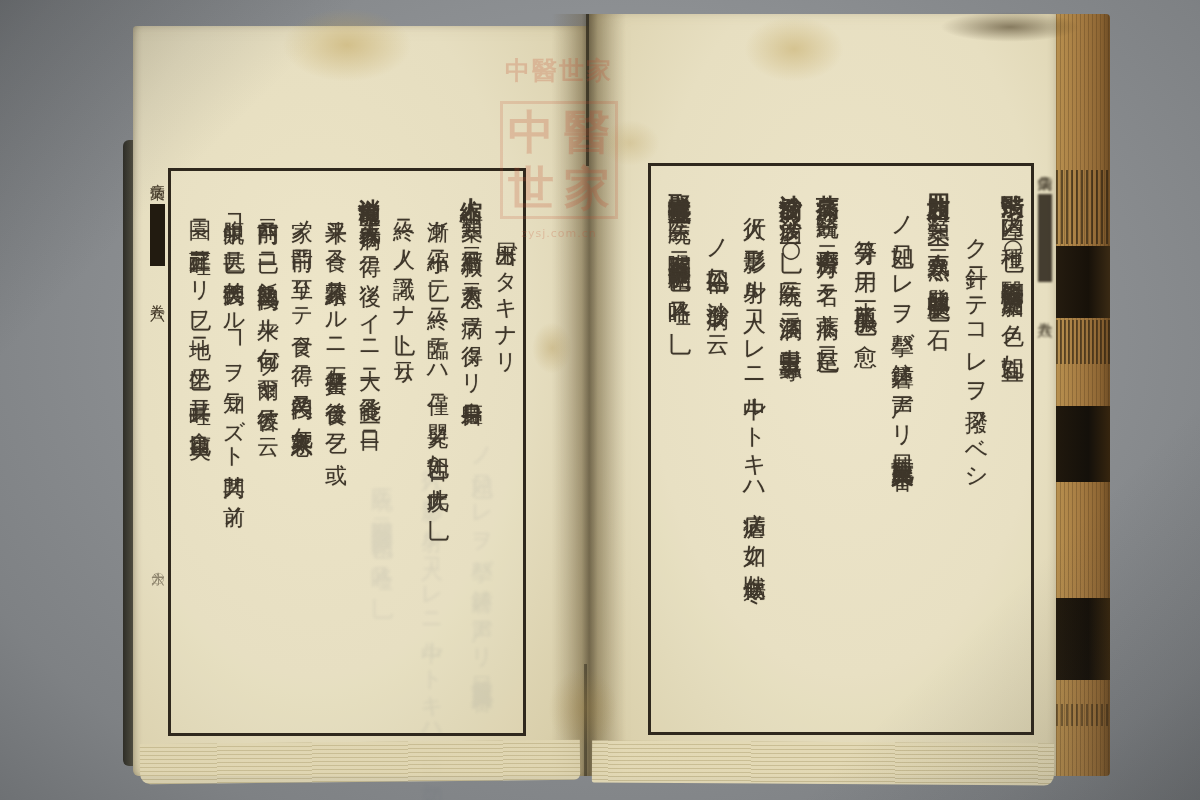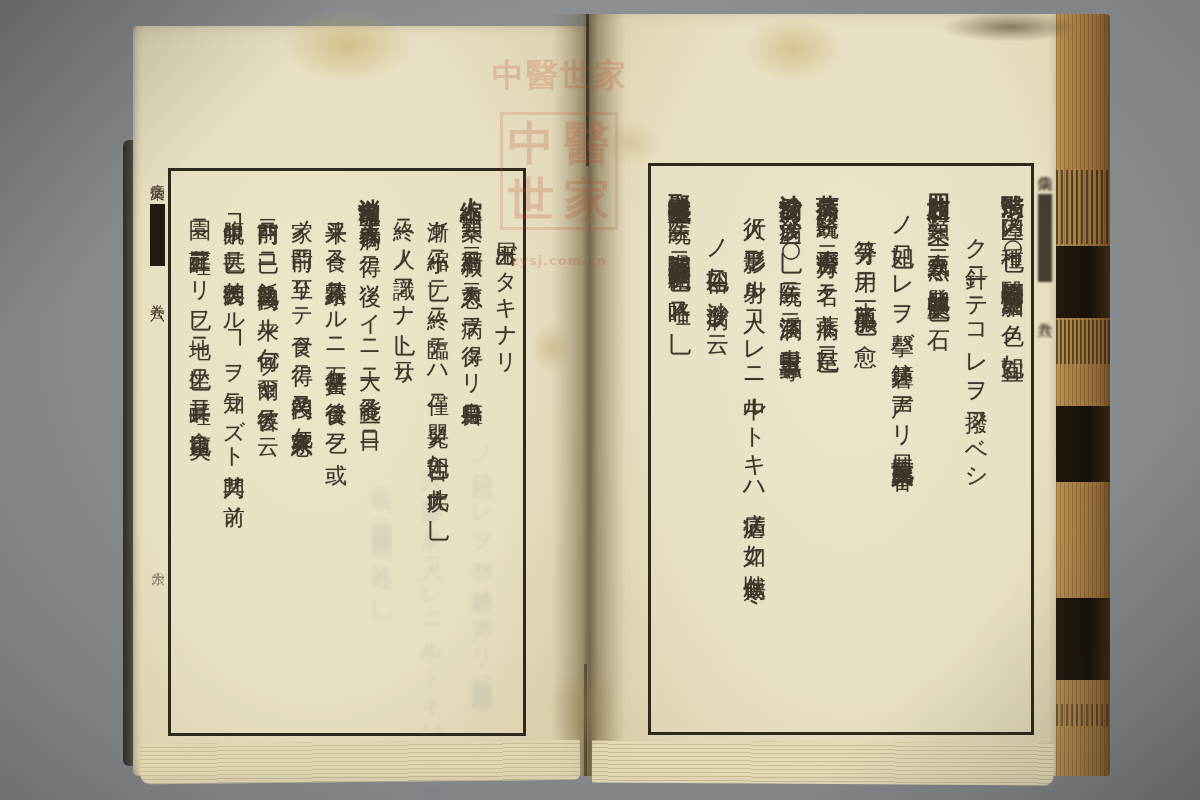--- a/index.html
+++ b/index.html
@@ -129,28 +129,28 @@
     font-size:15px;line-height:1;filter:blur(1.1px);opacity:.8;
   }
   .fm-bar{width:14px;height:88px;margin:12px auto 10px auto;background:#1c150c;writing-mode:horizontal-tb;}
 
   
   .watermark{
     position:absolute;left:492px;top:54px;width:134px;text-align:center;
     color:#c2472a;opacity:.22;pointer-events:none;z-index:5;
     font-family:"DejaVu Sans","Liberation Sans",sans-serif;
   }
-  .wm-brand{font-size:32px;font-weight:700;letter-spacing:2px;white-space:nowrap;}
+  .wm-brand{font-size:25px;font-weight:700;letter-spacing:2px;white-space:nowrap;}
   .wm-seal{
     margin:14px auto 0 auto;width:112px;height:112px;border:3px solid rgba(194,71,42,.8);
     display:flex;flex-wrap:wrap;align-items:center;justify-content:center;
     font-size:46px;font-weight:700;line-height:1.1;
   }
   .wm-seal span{width:50%;}
-  .wm-url{margin-top:23px;font-size:13px;font-weight:700;letter-spacing:1px;}
+  .wm-url{margin-top:8px;font-size:11px;font-weight:400;letter-spacing:1px;}
 </style>
 </head>
 <body>
 
 <div class="stage">
 
   <div class="spine-sliver"></div>
 
   <div class="left-page">
     <div class="page-margin">

